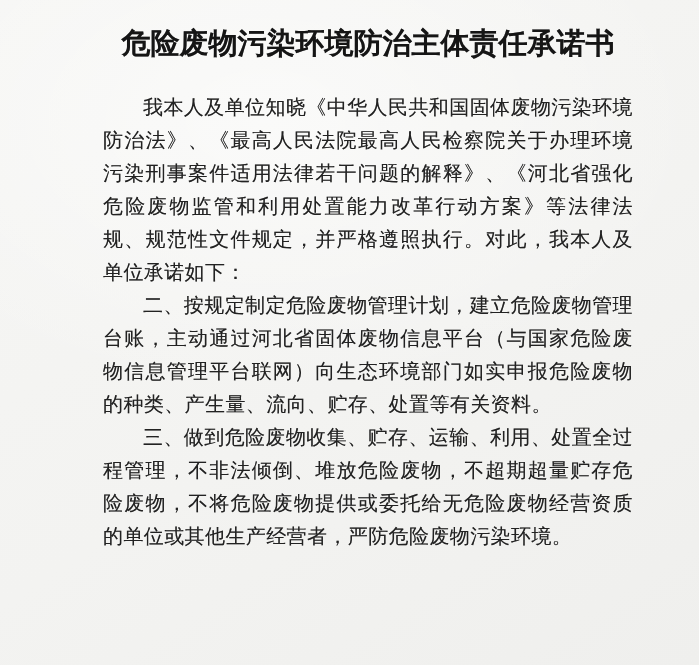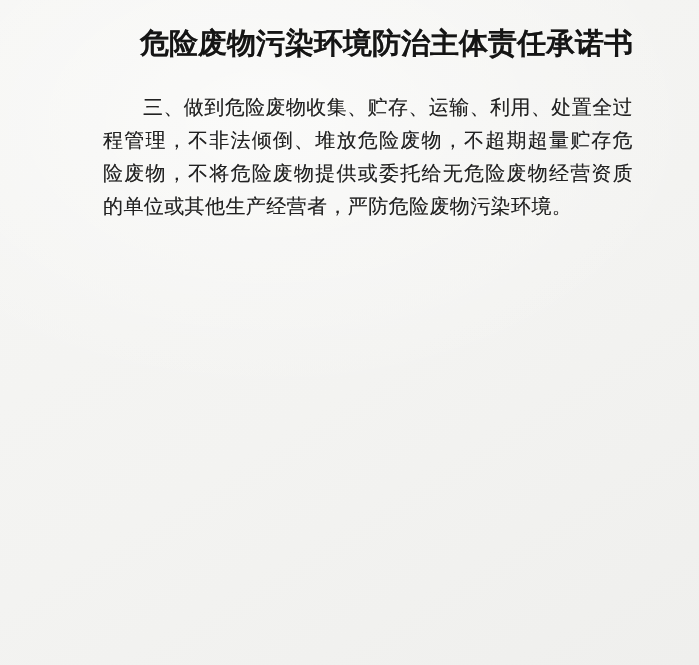--- a/index.html
+++ b/index.html
@@ -21,21 +21,21 @@
     position: relative;
     width: 699px;
     height: 665px;
     padding-top: 24px;
     color: #1f1f1f;
   }
 
   .doc-title {
     width: 530px;
     margin-left: 103px;
-    text-align: right;
+    text-align: center;
     font-size: 29px;
     line-height: 38px;
     font-weight: bold;
     letter-spacing: 0px;
     color: #151515;
     text-shadow: 0 0 0.6px rgba(20,20,20,0.55);
   }
 
   .doc-body {
     width: 530px;
@@ -54,15 +54,17 @@
     text-shadow: 0 0 0.5px rgba(30,30,30,0.45);
   }
 </style>
 </head>
 <body>
 
 <div class="page">
   <h1 class="doc-title">危险废物污染环境防治主体责任承诺书</h1>
 
   <div class="doc-body">
+    <p>我本人及单位知晓《中华人民共和国固体废物污染环境防治法》、《最高人民法院最高人民检察院关于办理环境污染刑事案件适用法律若干问题的解释》、《河北省强化危险废物监管和利用处置能力改革行动方案》等法律法规、规范性文件规定，并严格遵照执行。对此，我本人及单位承诺如下：</p>
+    <p>二、按规定制定危险废物管理计划，建立危险废物管理台账，主动通过河北省固体废物信息平台（与国家危险废物信息管理平台联网）向生态环境部门如实申报危险废物的种类、产生量、流向、贮存、处置等有关资料。</p>
     <p>三、做到危险废物收集、贮存、运输、利用、处置全过程管理，不非法倾倒、堆放危险废物，不超期超量贮存危险废物，不将危险废物提供或委托给无危险废物经营资质的单位或其他生产经营者，严防危险废物污染环境。</p>
   </div>
 </div>
 
 </body></html>

